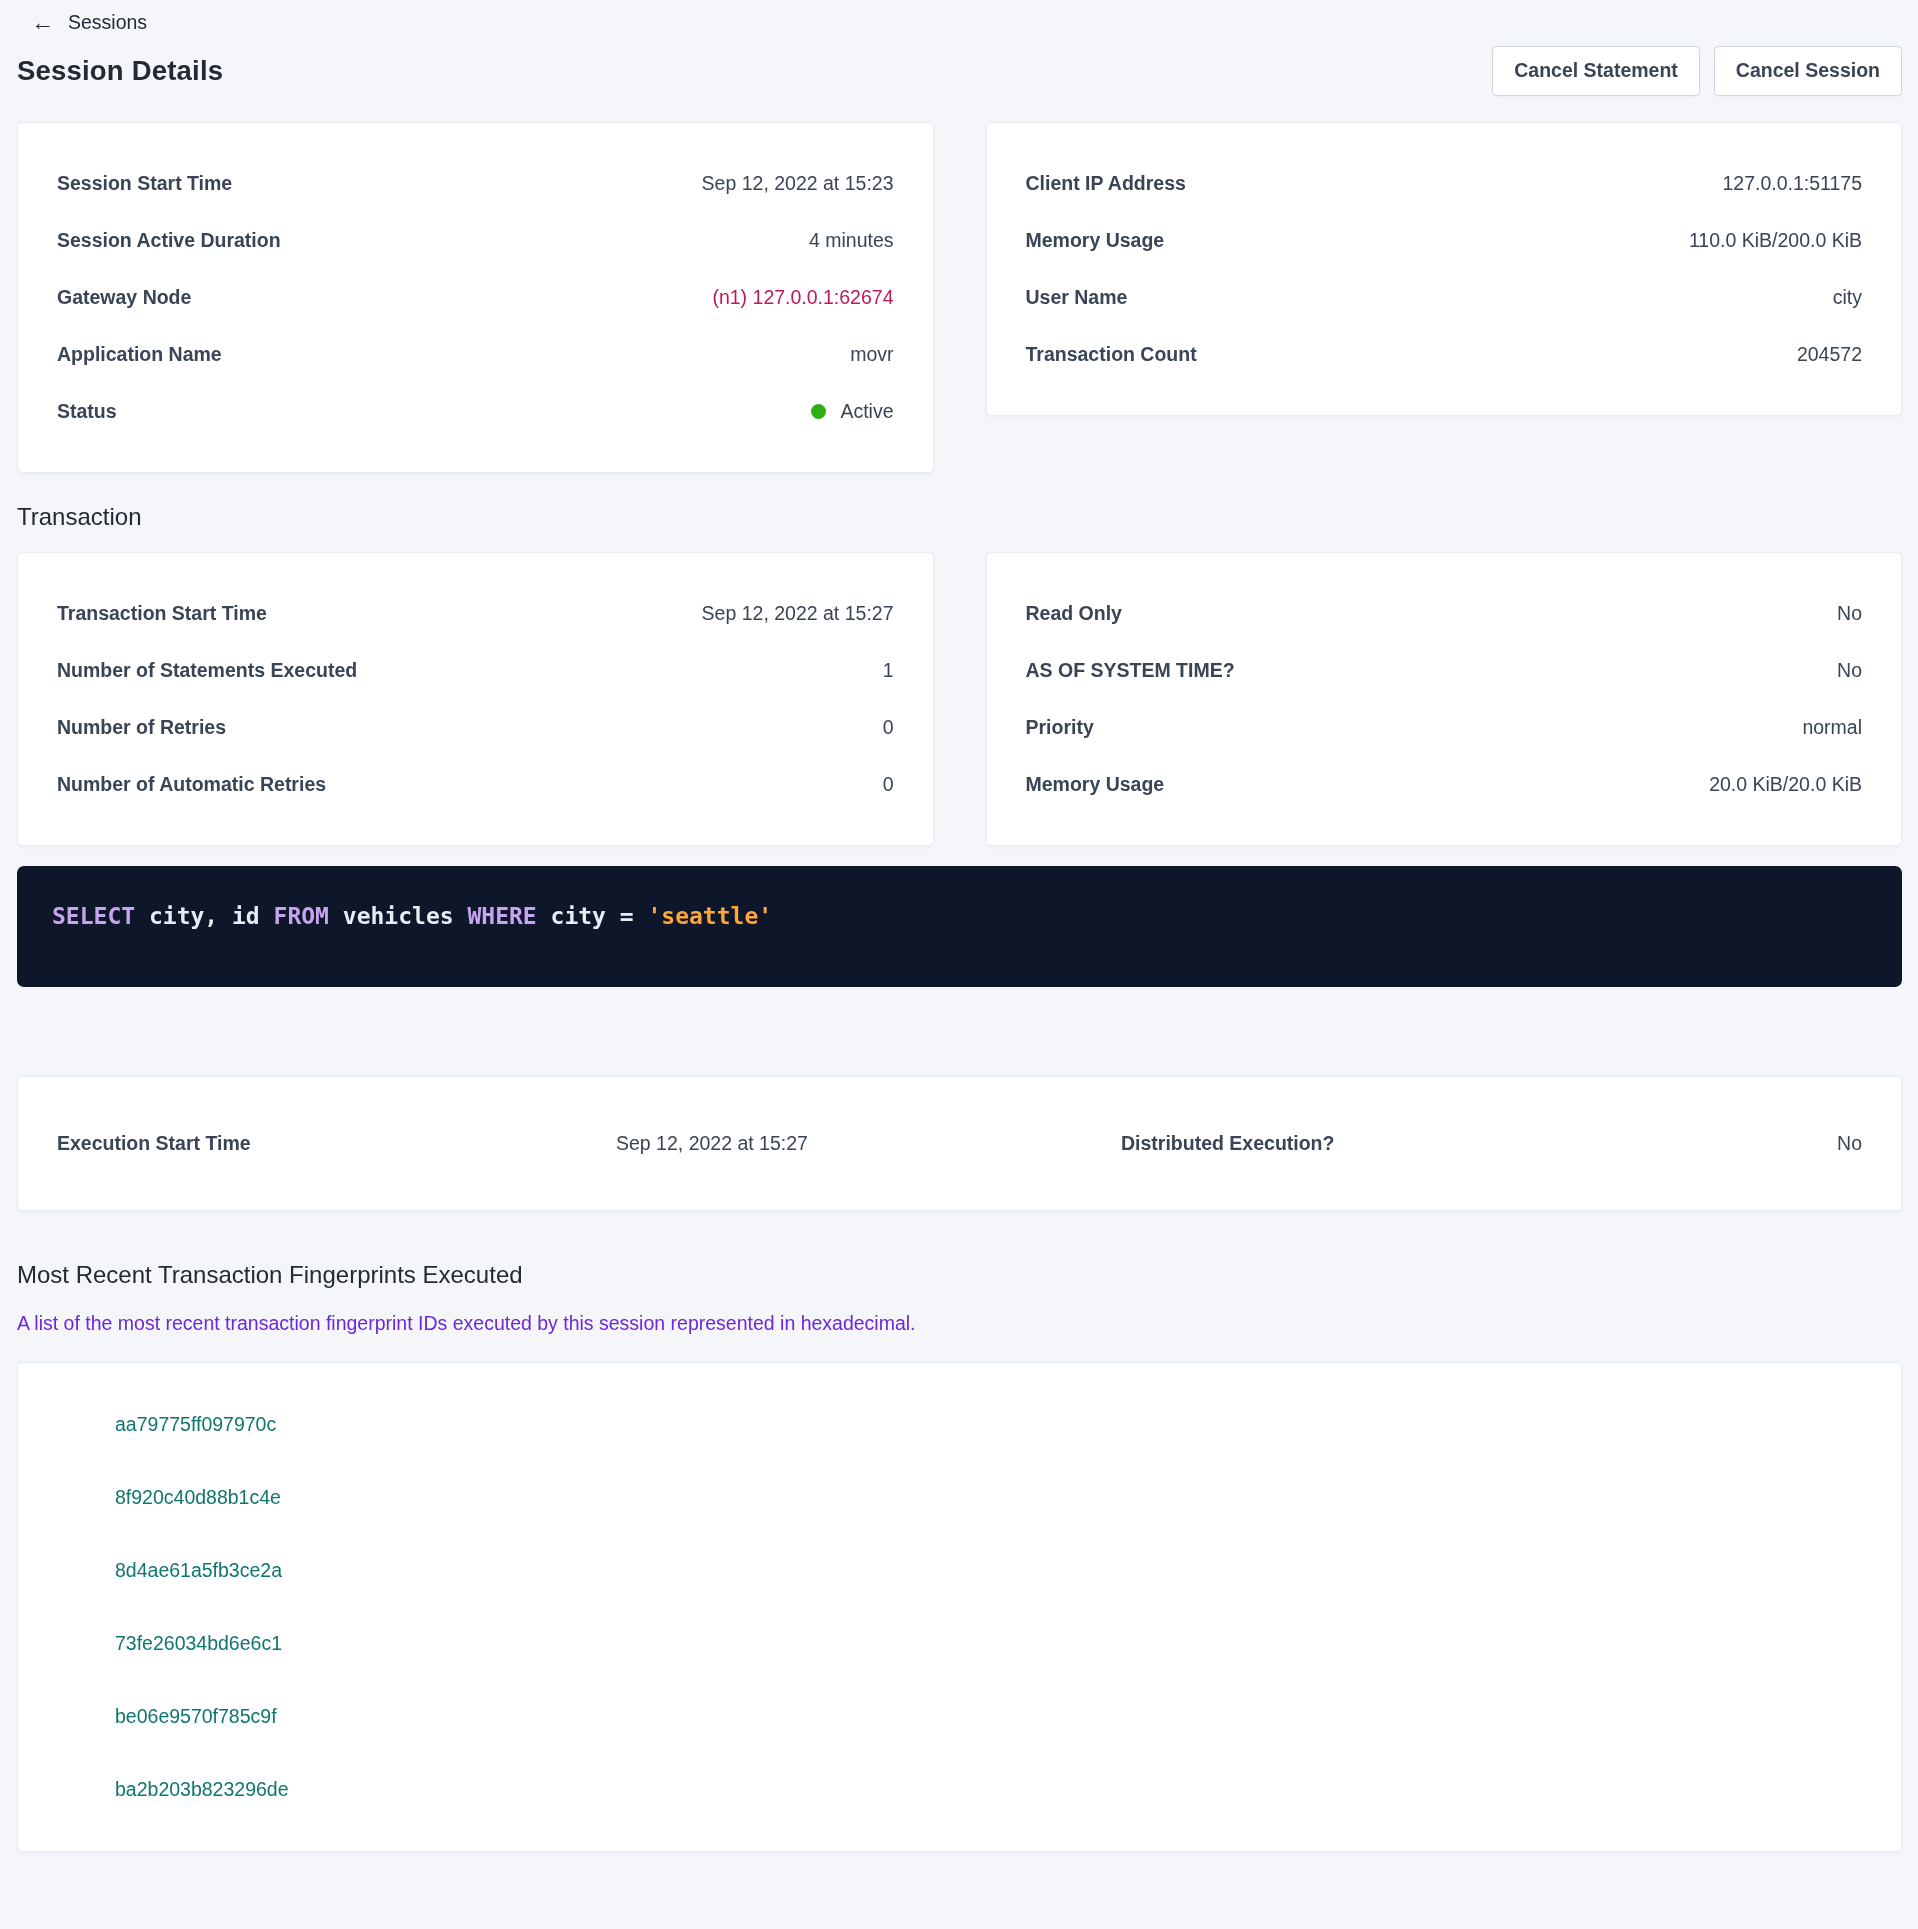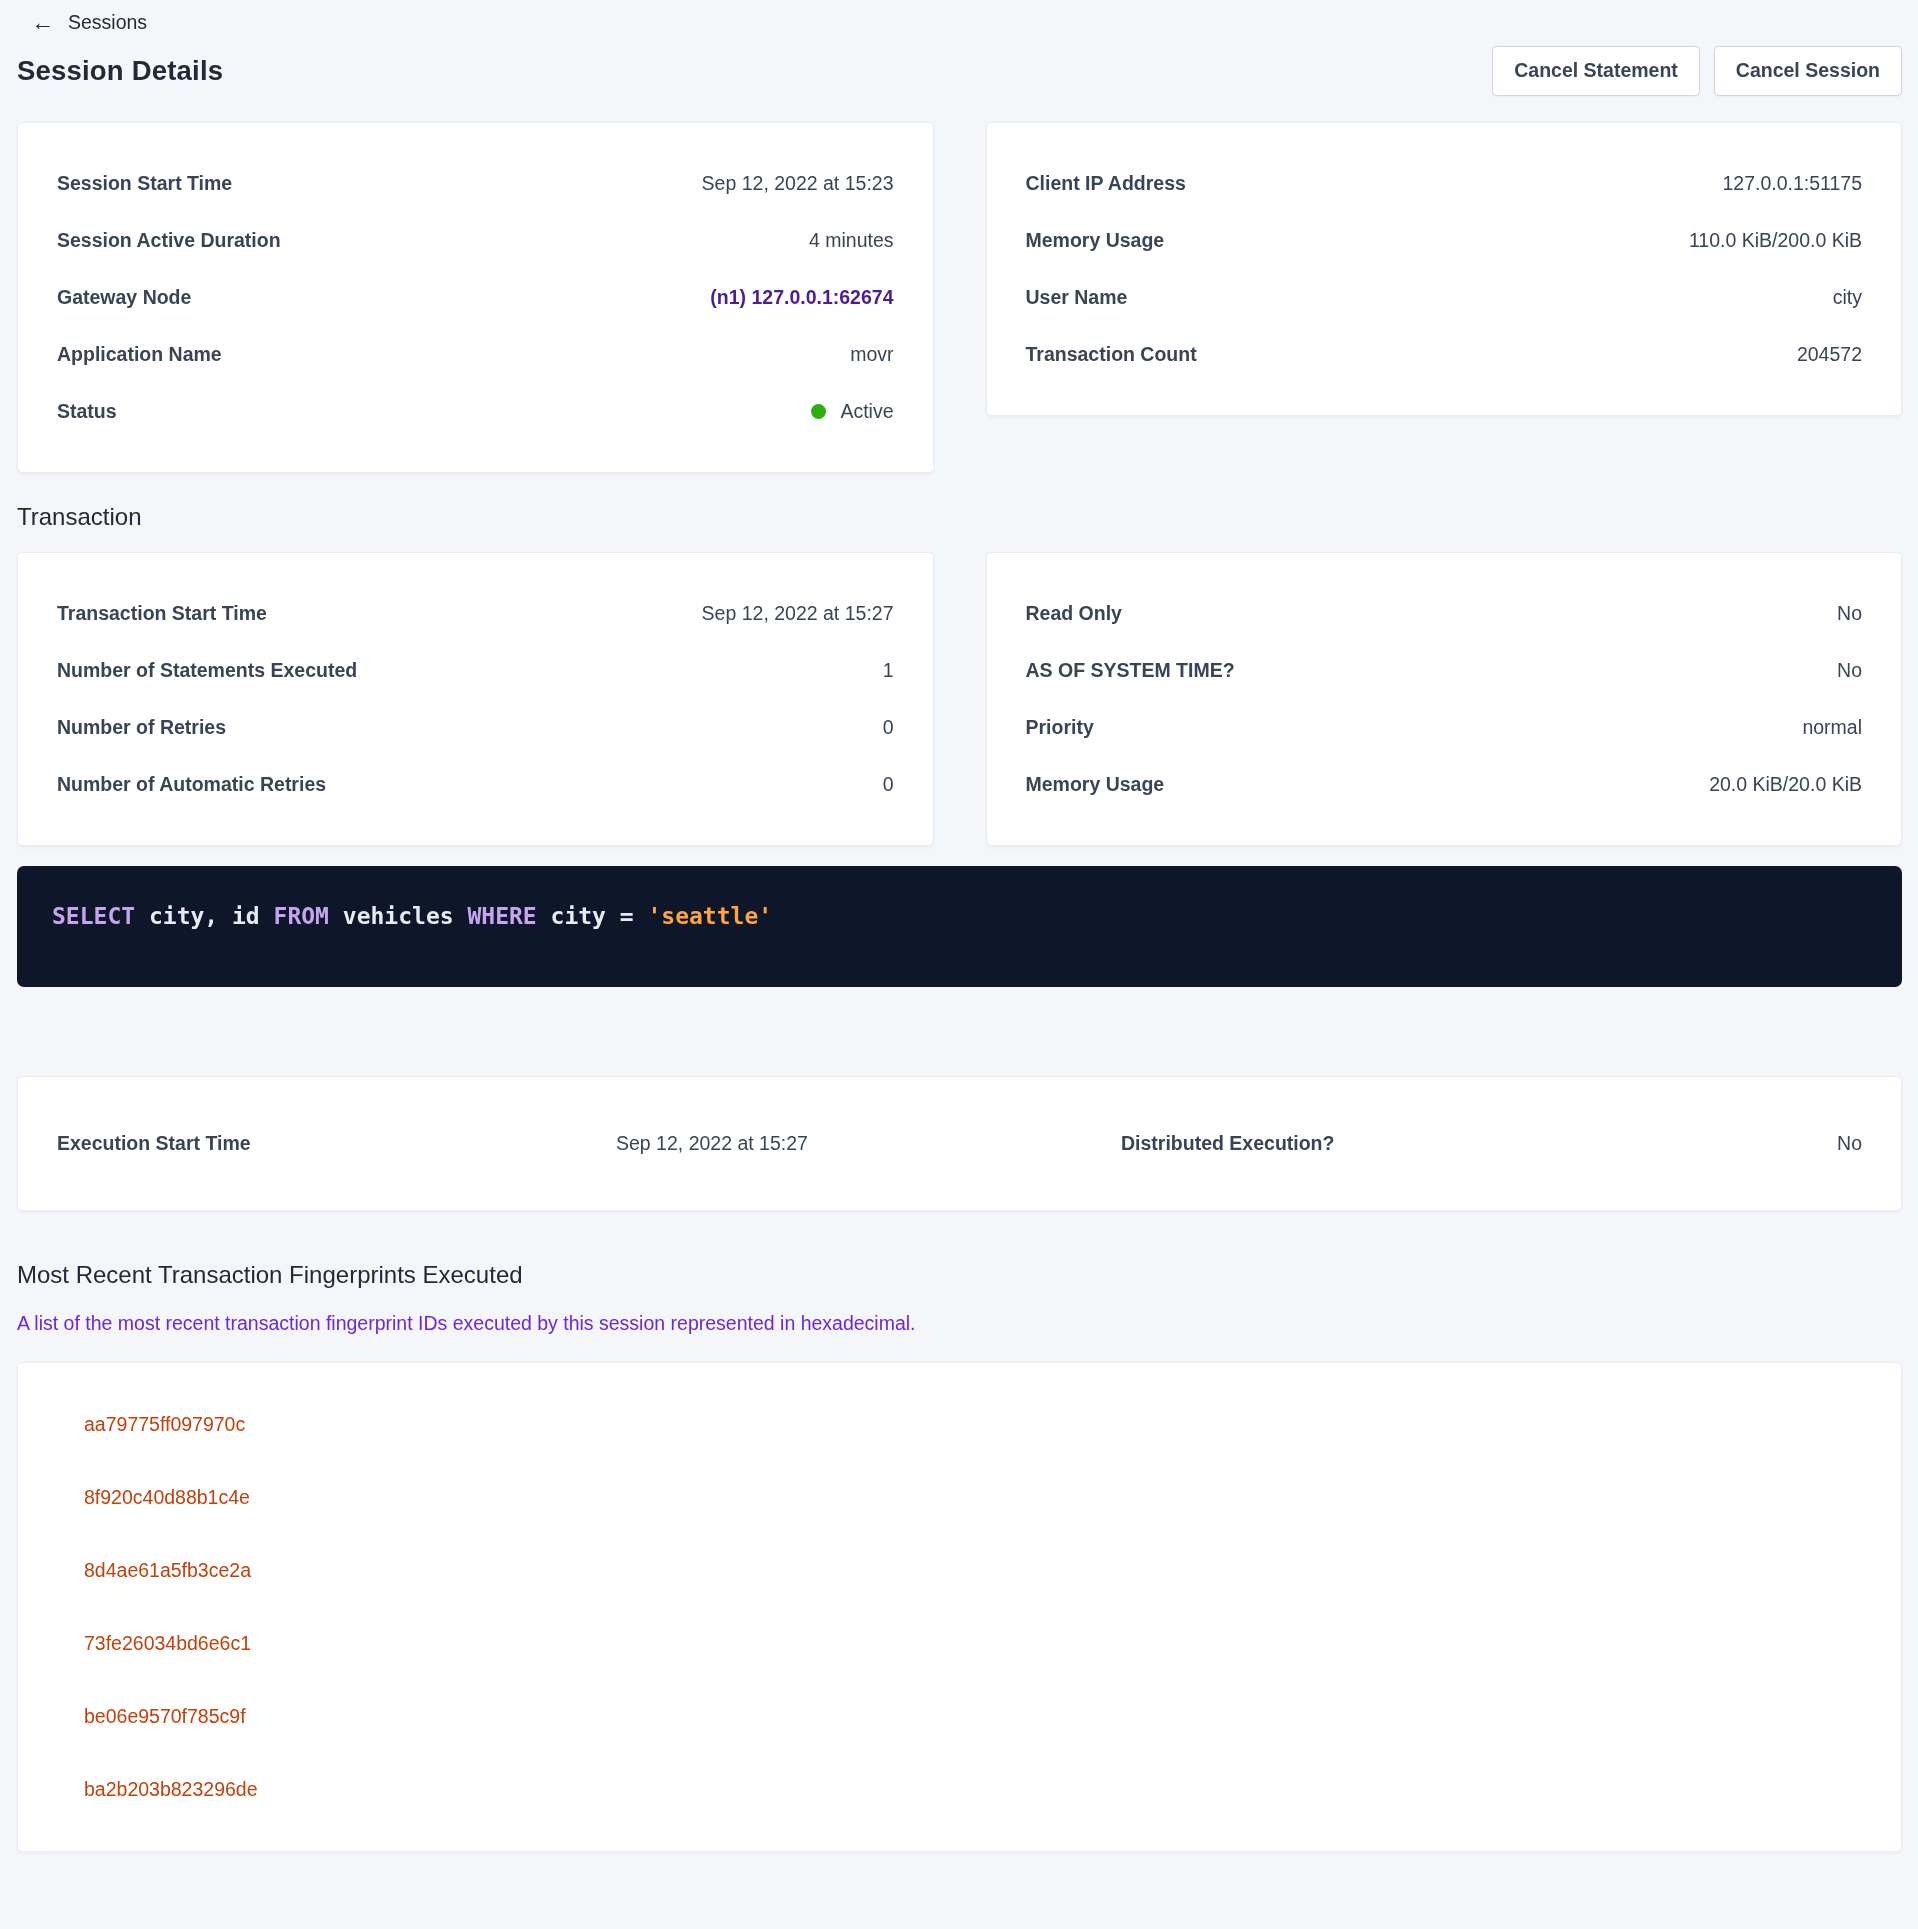--- a/index.html
+++ b/index.html
@@ -43,21 +43,21 @@
     background: #ffffff; border: 0.9px solid #e7ecf3; border-radius: 5.3px;
     box-shadow: 0 1.8px 3.5px rgba(40,55,80,0.04);
   }
   .card.padded { padding: 32px 39px; }
   .kv-row {
     display: flex; align-items: center; justify-content: space-between;
     height: 57px; font-size: 19.5px;
   }
   .kv-label { font-weight: 700; color: #394455; }
   .kv-value { text-align: right; color: #394455; }
-  .node-link { color: #4c1d95; font-weight: 700; text-decoration: none; cursor: pointer; }
+  .node-link { color: #be185d; font-weight: 400; text-decoration: none; cursor: pointer; }
   .status-value { display: inline-flex; align-items: center; gap: 14px; }
   .status-dot { width: 15px; height: 15px; border-radius: 50%; background: #2fae12; display: inline-block; }
 
   
   .section-heading { font-size: 24px; font-weight: 400; color: #242a35; margin: 30px 0 0 0; }
 
   
   .code-block {
     margin-top: 19.5px; background: #0e1729; border-radius: 7px;
     padding: 37px 35px 57px 35px;
@@ -73,21 +73,21 @@
   .exec-row { display: flex; align-items: center; height: 55px; font-size: 19.5px; }
   .exec-label { font-weight: 700; color: #394455; }
   .exec-label-1 { width: 559px; }
   .exec-value-1 { width: 505px; text-align: left; }
   .exec-value-2 { margin-left: auto; text-align: right; }
 
   
   .fp-heading { margin-top: 50px; }
   .fp-description { font-size: 19.5px; color: #6d28d9; margin: 23px 0 0 0; }
   .fp-card { margin-top: 26.6px; padding: 25px 0; }
-  .fp-row { display: flex; align-items: center; height: 73px; padding-left: 66px; font-size: 19.5px; color: #c2410c; }
+  .fp-row { display: flex; align-items: center; height: 73px; padding-left: 97px; font-size: 19.5px; color: #0f766e; }
 </style>
 </head>
 <body>
 
 <div class="container">
 
   <div class="breadcrumb">
     <span class="back-arrow">←</span>
     <span>Sessions</span>
   </div>

